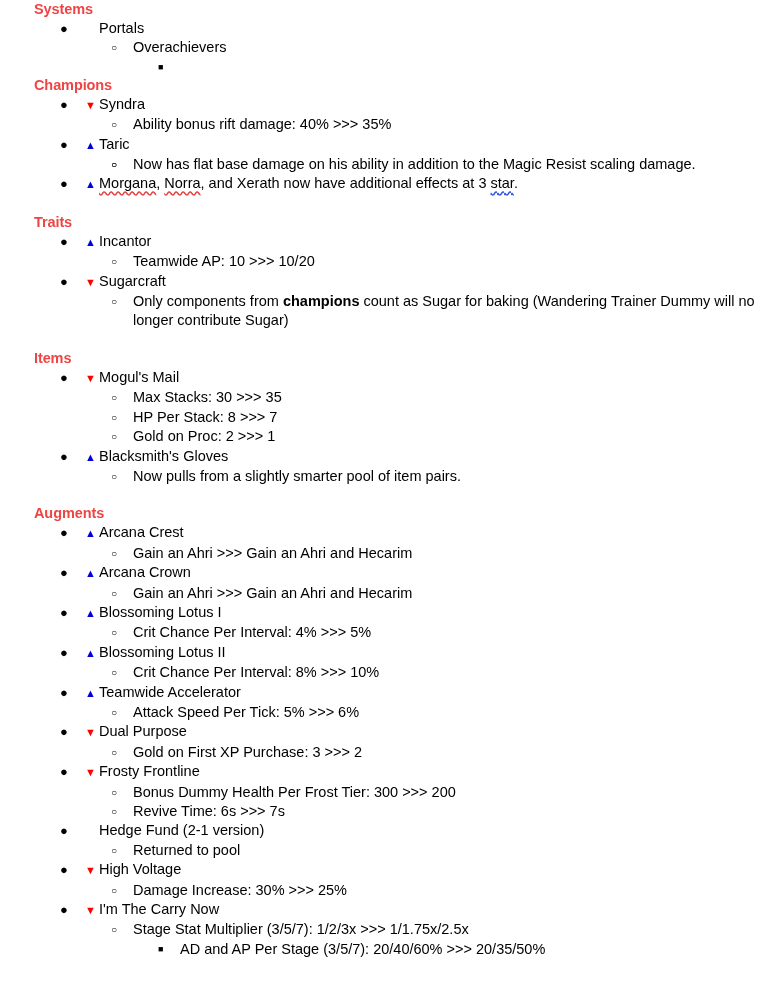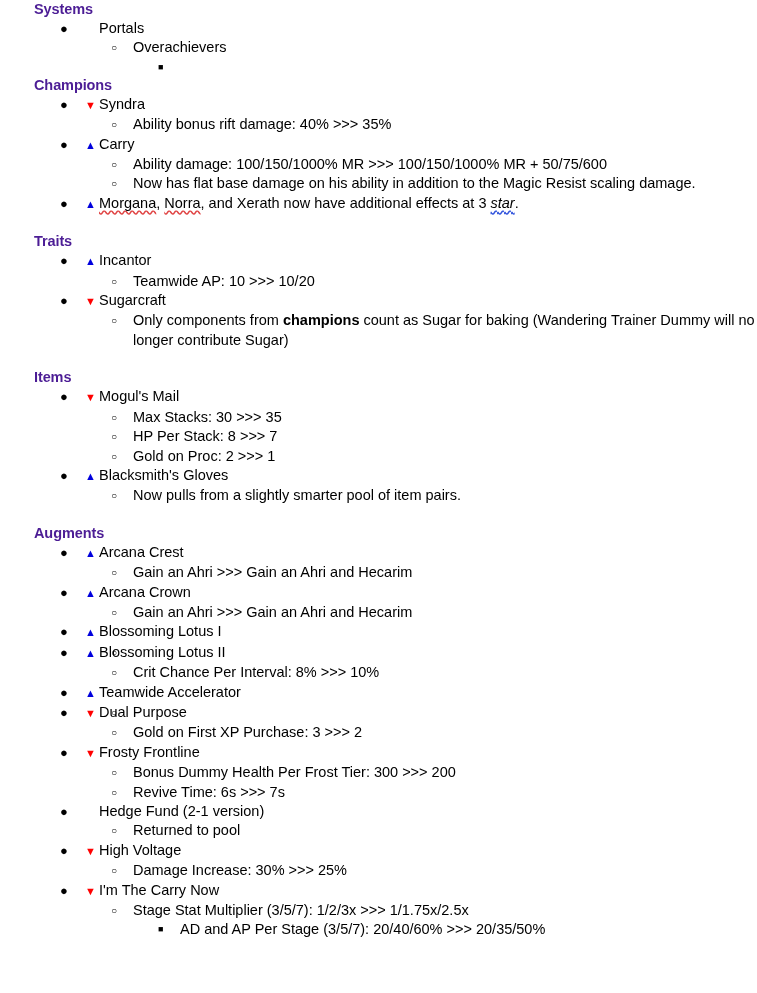--- a/index.html
+++ b/index.html
@@ -19,21 +19,21 @@
     padding: 0;
     margin: 0;
   }
 
   
   .section-heading {
     font-family: "Liberation Sans", sans-serif;
     font-weight: bold;
     font-size: 14.5px;
     line-height: 19px;
-    color: #4c1d95;
+    color: #ef4444;
     margin: 0;
     padding-left: 34px;
     letter-spacing: -0.1px;
   }
   .section-gap {
     height: 18px;
   }
 
   
   .row {
@@ -85,37 +85,36 @@
   
   .sq-red {
     text-decoration: underline wavy #E04545;
     text-decoration-skip-ink: none;
     text-underline-offset: 2px;
   }
   .sq-blue {
     text-decoration: underline wavy #3355DD;
     text-decoration-skip-ink: none;
     text-underline-offset: 2px;
-    font-style: italic;
   }
 </style>
 </head>
 <body>
 
 <div id="doc">
     <div class="section-heading">Systems</div>
     <div class="row lvl1"><span class="bullet">●</span><span class="arrow none"></span><span>Portals</span></div>
     <div class="row lvl2"><span class="bullet">○</span><span>Overachievers</span></div>
     <div class="row lvl3"><span class="bullet">■</span></div>
     <div class="section-gap"></div>
     <div class="section-heading">Champions</div>
     <div class="row lvl1"><span class="bullet">●</span><span class="arrow down">▼</span><span>Syndra</span></div>
     <div class="row lvl2"><span class="bullet">○</span><span>Ability bonus rift damage: 40% &gt;&gt;&gt; 35%</span></div>
-    <div class="row lvl1"><span class="bullet">●</span><span class="arrow up">▲</span><span>Carry</span></div>
-    <div class="row lvl2"><span class="bullet">○</span><span>Ability damage: 100/150/1000% MR &gt;&gt;&gt; 100/150/1000% MR + 50/75/600</span></div>
+    <div class="row lvl1"><span class="bullet">●</span><span class="arrow up">▲</span><span>Taric</span></div>
+    <div class="row lvl2"><span class="bullet">○</span></div>
     <div class="row lvl2"><span class="bullet">○</span><span class="italic">Now has flat base damage on his ability in addition to the Magic Resist scaling damage.</span></div>
     <div class="row lvl1"><span class="bullet">●</span><span class="arrow up">▲</span><span><span class="sq-red">Morgana</span>, <span class="sq-red">Norra</span>, and Xerath now have additional effects at 3 <span class="sq-blue">star</span>.</span></div>
     <div class="section-gap"></div>
     <div class="section-heading">Traits</div>
     <div class="row lvl1"><span class="bullet">●</span><span class="arrow up">▲</span><span>Incantor</span></div>
     <div class="row lvl2"><span class="bullet">○</span><span>Teamwide AP: 10 &gt;&gt;&gt; 10/20</span></div>
     <div class="row lvl1"><span class="bullet">●</span><span class="arrow down">▼</span><span>Sugarcraft</span></div>
     <div class="row lvl2"><span class="bullet">○</span><span>Only components from <span class="bold">champions</span> count as Sugar for baking (Wandering Trainer Dummy will no longer contribute Sugar)</span></div>
     <div class="section-gap"></div>
     <div class="section-heading">Items</div>
@@ -125,25 +124,25 @@
     <div class="row lvl2"><span class="bullet">○</span><span>Gold on Proc: 2 &gt;&gt;&gt; 1</span></div>
     <div class="row lvl1"><span class="bullet">●</span><span class="arrow up">▲</span><span>Blacksmith's Gloves</span></div>
     <div class="row lvl2"><span class="bullet">○</span><span>Now pulls from a slightly smarter pool of item pairs.</span></div>
     <div class="section-gap"></div>
     <div class="section-heading">Augments</div>
     <div class="row lvl1"><span class="bullet">●</span><span class="arrow up">▲</span><span>Arcana Crest</span></div>
     <div class="row lvl2"><span class="bullet">○</span><span>Gain an Ahri &gt;&gt;&gt; Gain an Ahri and Hecarim</span></div>
     <div class="row lvl1"><span class="bullet">●</span><span class="arrow up">▲</span><span>Arcana Crown</span></div>
     <div class="row lvl2"><span class="bullet">○</span><span>Gain an Ahri &gt;&gt;&gt; Gain an Ahri and Hecarim</span></div>
     <div class="row lvl1"><span class="bullet">●</span><span class="arrow up">▲</span><span>Blossoming Lotus I</span></div>
-    <div class="row lvl2"><span class="bullet">○</span></div>
+    <div class="row lvl2"><span class="bullet">○</span><span>Crit Chance Per Interval: 4% &gt;&gt;&gt; 5%</span></div>
     <div class="row lvl1"><span class="bullet">●</span><span class="arrow up">▲</span><span>Blossoming Lotus II</span></div>
     <div class="row lvl2"><span class="bullet">○</span><span>Crit Chance Per Interval: 8% &gt;&gt;&gt; 10%</span></div>
     <div class="row lvl1"><span class="bullet">●</span><span class="arrow up">▲</span><span>Teamwide Accelerator</span></div>
-    <div class="row lvl2"><span class="bullet">○</span></div>
+    <div class="row lvl2"><span class="bullet">○</span><span>Attack Speed Per Tick: 5% &gt;&gt;&gt; 6%</span></div>
     <div class="row lvl1"><span class="bullet">●</span><span class="arrow down">▼</span><span>Dual Purpose</span></div>
     <div class="row lvl2"><span class="bullet">○</span><span>Gold on First XP Purchase: 3 &gt;&gt;&gt; 2</span></div>
     <div class="row lvl1"><span class="bullet">●</span><span class="arrow down">▼</span><span>Frosty Frontline</span></div>
     <div class="row lvl2"><span class="bullet">○</span><span>Bonus Dummy Health Per Frost Tier: 300 &gt;&gt;&gt; 200</span></div>
     <div class="row lvl2"><span class="bullet">○</span><span>Revive Time: 6s &gt;&gt;&gt; 7s</span></div>
     <div class="row lvl1"><span class="bullet">●</span><span class="arrow none"></span><span>Hedge Fund (2-1 version)</span></div>
     <div class="row lvl2"><span class="bullet">○</span><span>Returned to pool</span></div>
     <div class="row lvl1"><span class="bullet">●</span><span class="arrow down">▼</span><span>High Voltage</span></div>
     <div class="row lvl2"><span class="bullet">○</span><span>Damage Increase: 30% &gt;&gt;&gt; 25%</span></div>
     <div class="row lvl1"><span class="bullet">●</span><span class="arrow down">▼</span><span>I'm The Carry Now</span></div>

